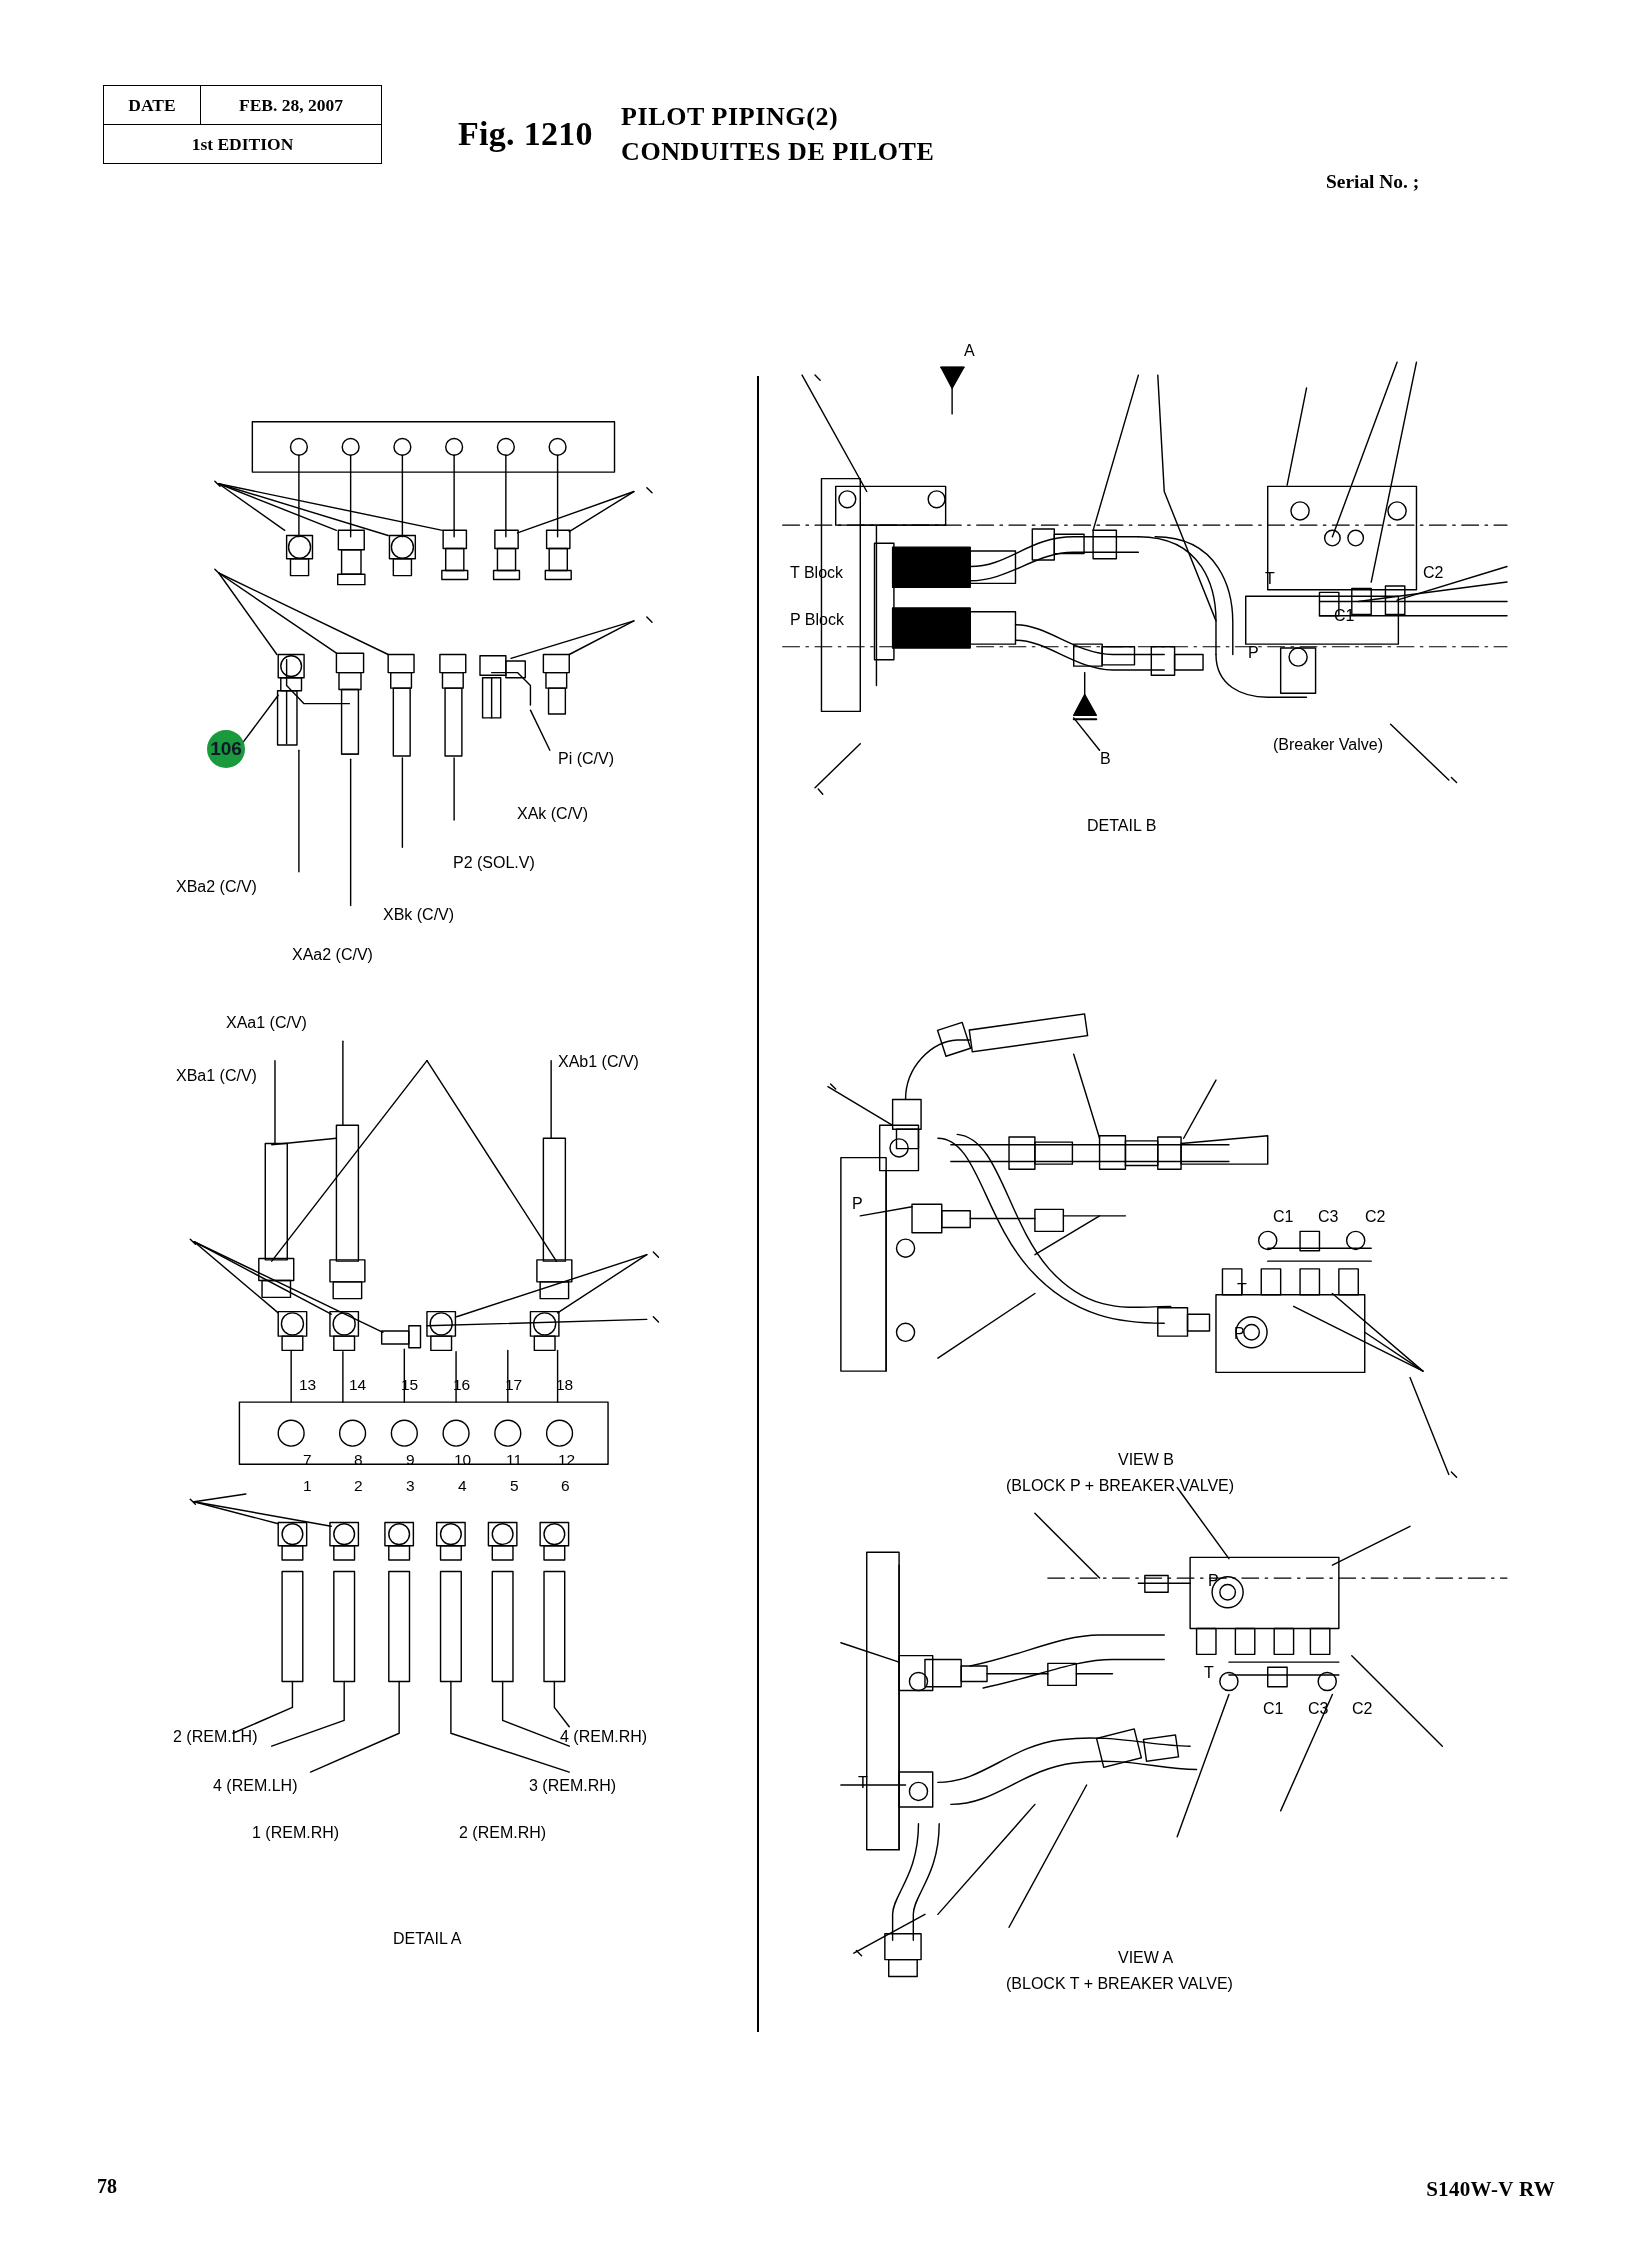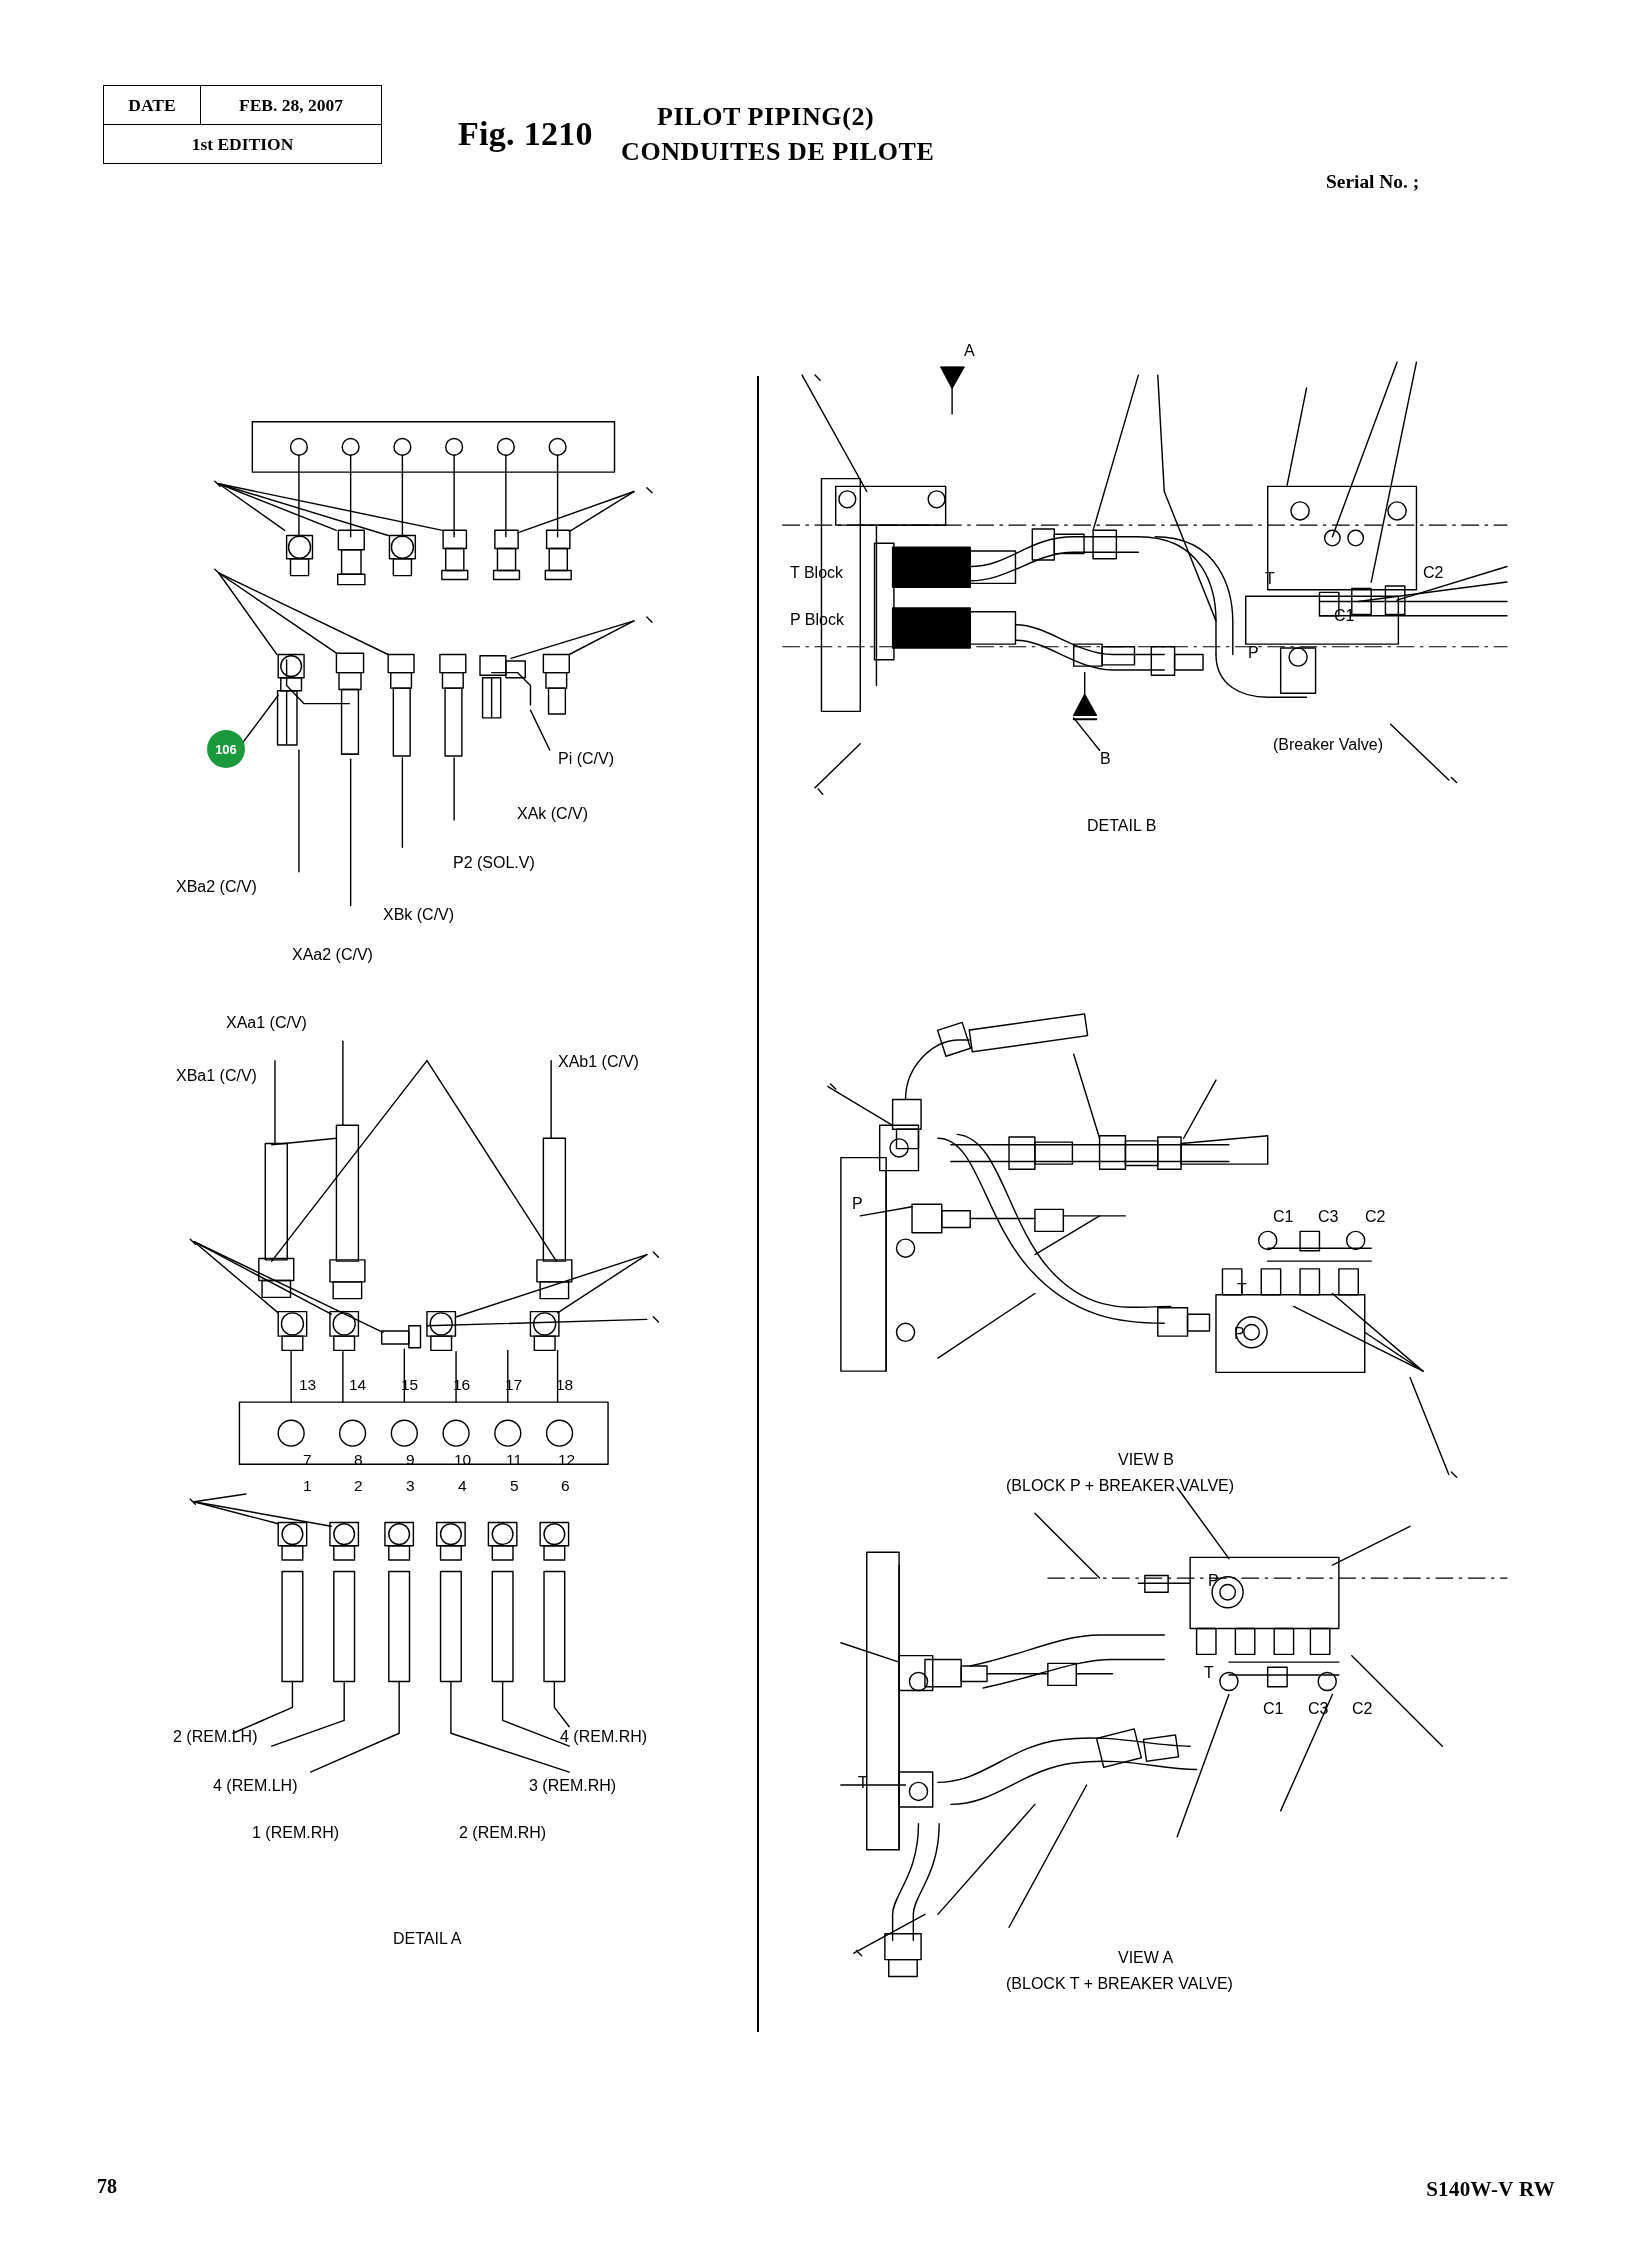--- a/index.html
+++ b/index.html
@@ -74,21 +74,20 @@
     letter-spacing: 0.3px;
   }
   .title-en {
     position: absolute;
     left: 621px;
     top: 102px;
     font-family: "Liberation Serif", serif;
     font-weight: bold;
     font-size: 26px;
     letter-spacing: 0.6px;
-    margin-left: 36px;
   }
   .title-fr {
     position: absolute;
     left: 621px;
     top: 137px;
     font-family: "Liberation Serif", serif;
     font-weight: bold;
     font-size: 26px;
     letter-spacing: 0.6px;
   }
@@ -143,24 +142,24 @@
     font-family: "Liberation Sans", sans-serif;
     font-size: 16px;
     white-space: nowrap;
   }
   .lbl.cap { font-size: 16px; margin-top: 10px; }
   .balloon {
     position: absolute;
     width: 38px; height: 38px;
     border-radius: 50%;
     background: #1a9a3c;
-    color: #ffffff;
+    color: #0f172a;
     display: flex; align-items: center; justify-content: center;
     font-family: "Liberation Sans", sans-serif;
-    font-size: 13px;
+    font-size: 19px;
     font-weight: bold;
   }
   .num-row {
     position: absolute;
     font-family: "Liberation Sans", sans-serif;
     font-size: 15.5px;
   }
 </style>
 </head>
 <body>

